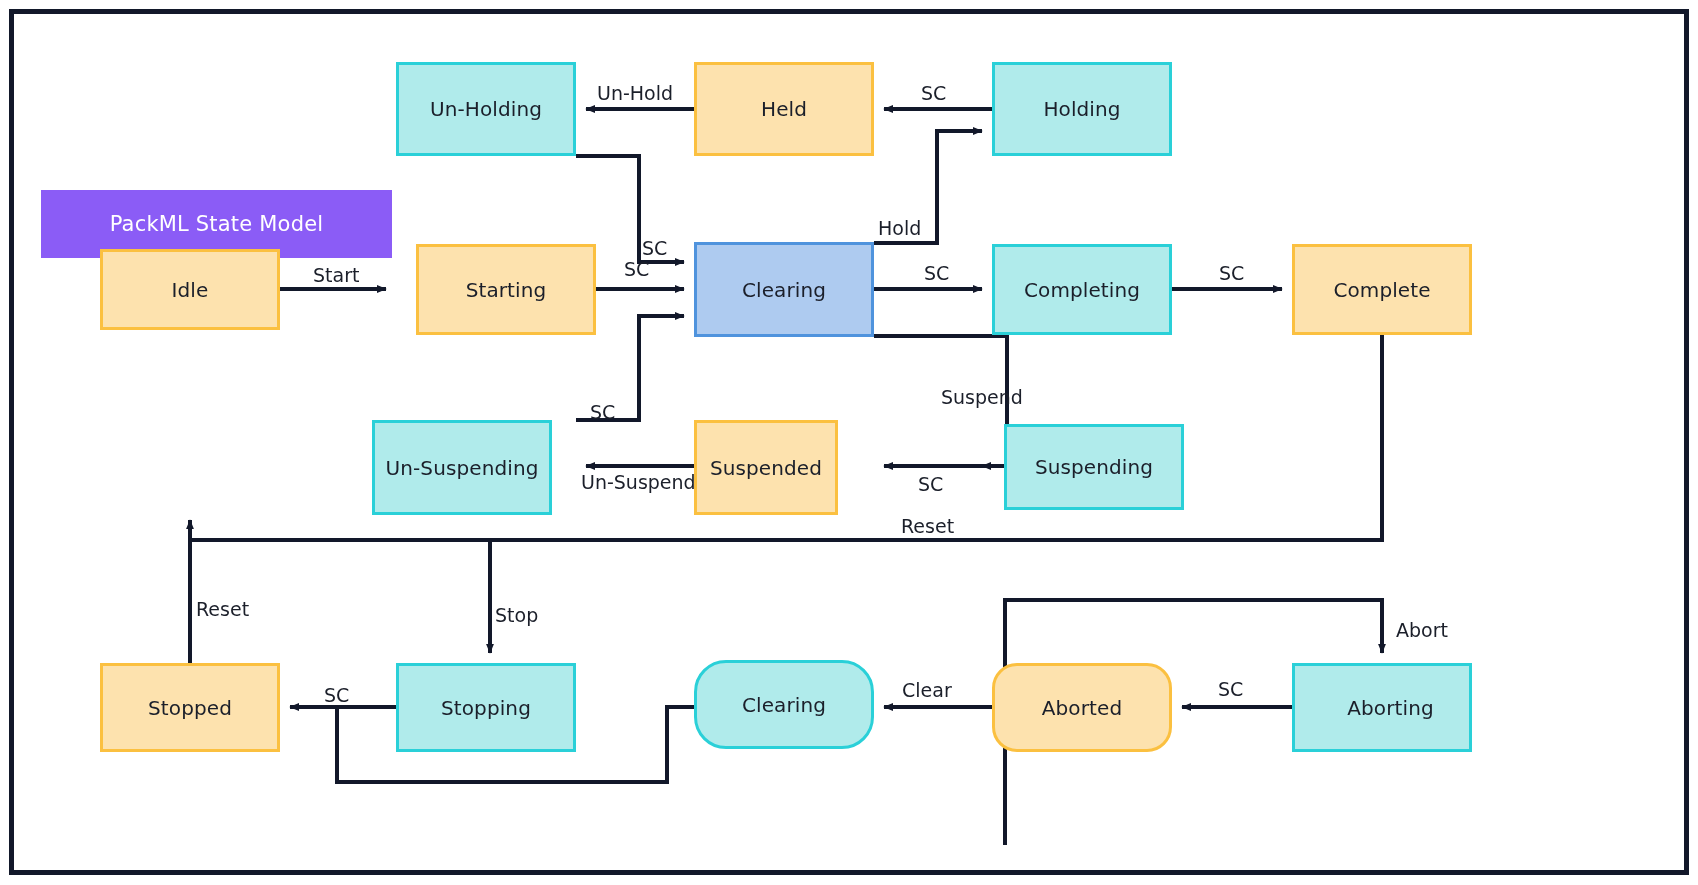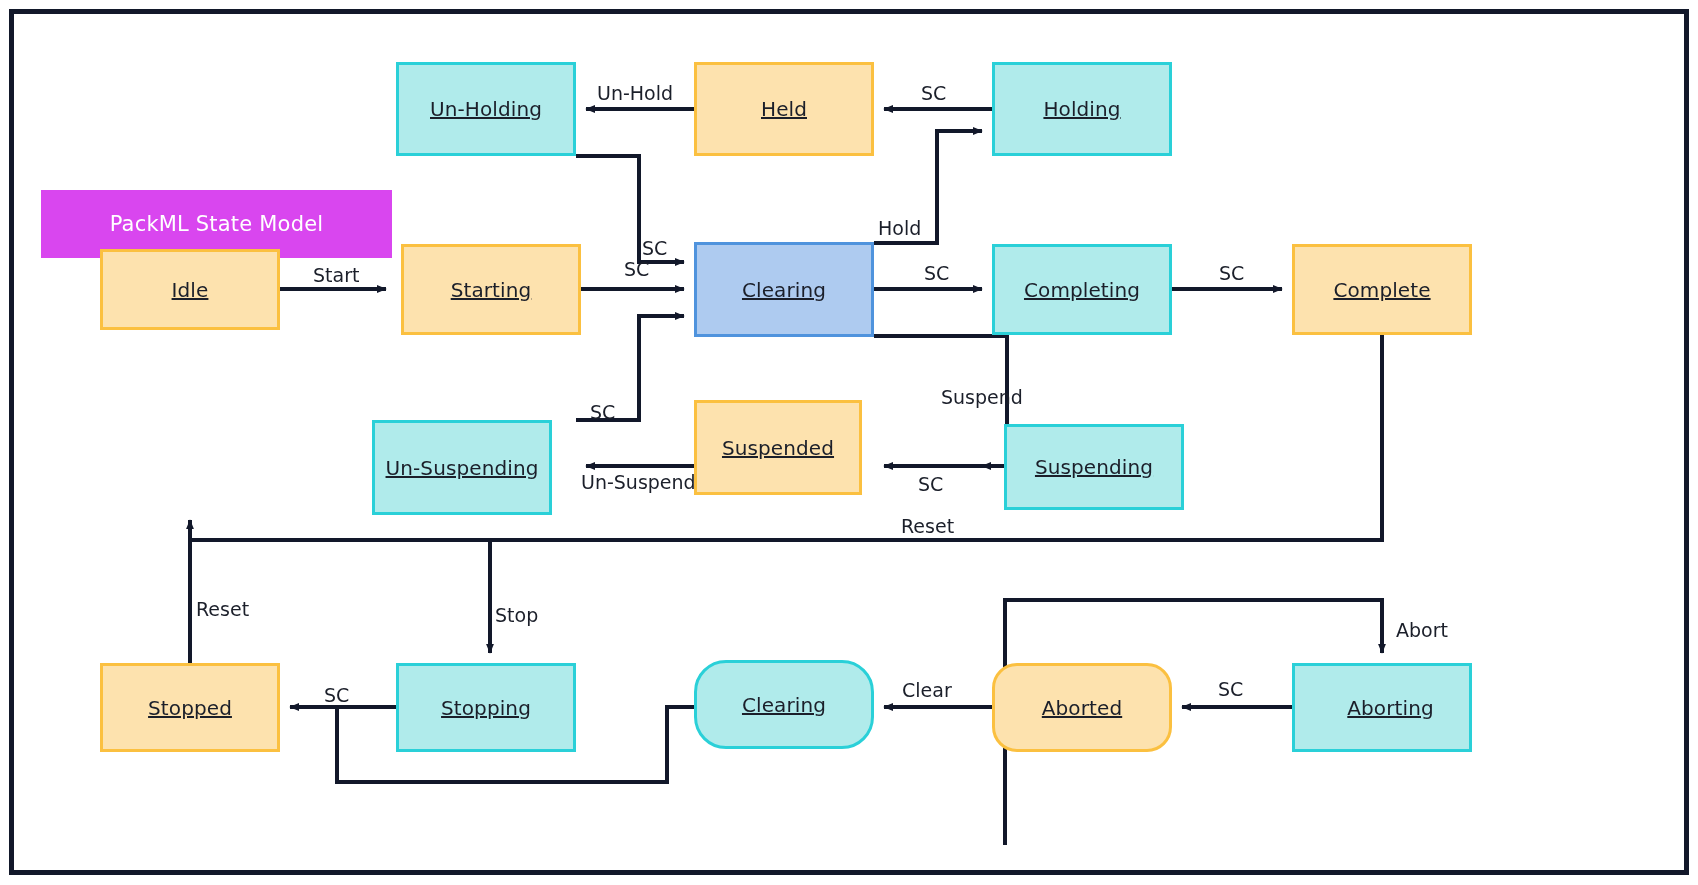--- a/index.html
+++ b/index.html
@@ -41,41 +41,40 @@
     display: flex;
     align-items: center;
     justify-content: center;
     border-width: 3px;
     border-style: solid;
     font-size: 20px;
     letter-spacing: 0.1px;
     color: #1b1f2a;
     text-align: center;
     line-height: 1.1;
-    text-decoration: underline;
   }
   .node.cyan {
     background: #b0ebeb;
     border-color: #2ad0d8;
   }
   .node.amber {
     background: #fde2ae;
     border-color: #fbc040;
   }
   .node.blue {
     background: #aecbf0;
     border-color: #4f93dd;
   }
   .title-chip {
     position: absolute;
     left: 41px;
     top: 190px;
     width: 351px;
     height: 68px;
-    background: #d946ef;
+    background: #8b5cf6;
     color: #ffffff;
     display: flex;
     align-items: center;
     justify-content: center;
     font-size: 21px;
     letter-spacing: 0.2px;
   }
   .edge-label {
     position: absolute;
     font-size: 19px;
@@ -151,36 +150,36 @@
     </div>
   <div class="node amber" style="left:694px;top:62px;width:180px;height:94px;">
       <span>Held</span>
     </div>
   <div class="node cyan" style="left:992px;top:62px;width:180px;height:94px;">
       <span>Holding</span>
     </div>
   <div class="node amber" style="left:100px;top:249px;width:180px;height:81px;">
       <span>Idle</span>
     </div>
-  <div class="node amber" style="left:401px;top:244px;width:180px;height:91px;">
+  <div class="node amber" style="left:416px;top:244px;width:180px;height:91px;">
       <span>Starting</span>
     </div>
   <div class="node blue" style="left:694px;top:242px;width:180px;height:95px;">
       <span>Clearing</span>
     </div>
   <div class="node cyan" style="left:992px;top:244px;width:180px;height:91px;">
       <span>Completing</span>
     </div>
   <div class="node amber" style="left:1292px;top:244px;width:180px;height:91px;">
       <span>Complete</span>
     </div>
   <div class="node cyan" style="left:372px;top:420px;width:180px;height:95px;">
       <span>Un-Suspending</span>
     </div>
-  <div class="node amber" style="left:694px;top:400px;width:168px;height:95px;">
+  <div class="node amber" style="left:694px;top:420px;width:144px;height:95px;">
       <span>Suspended</span>
     </div>
   <div class="node cyan" style="left:992px;top:424px;width:180px;height:86px;margin-left:12px;">
       <span>Suspending</span>
     </div>
   <div class="node cyan" style="left:396px;top:663px;width:180px;height:89px;">
       <span>Stopping</span>
     </div>
   <div class="node amber" style="left:100px;top:663px;width:180px;height:89px;">
       <span>Stopped</span>

